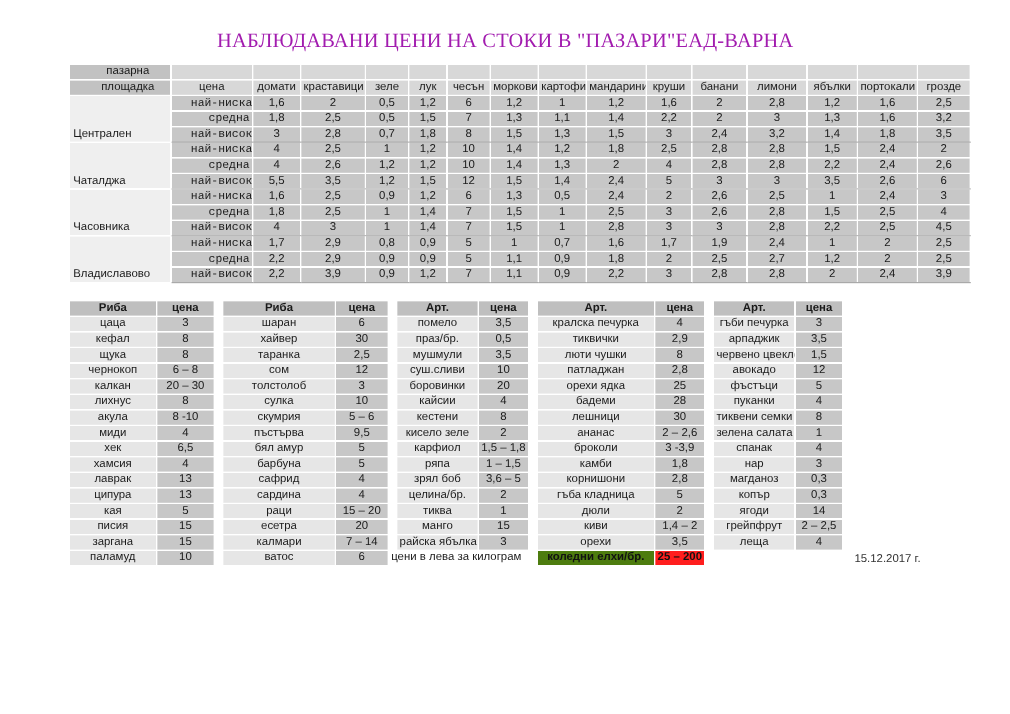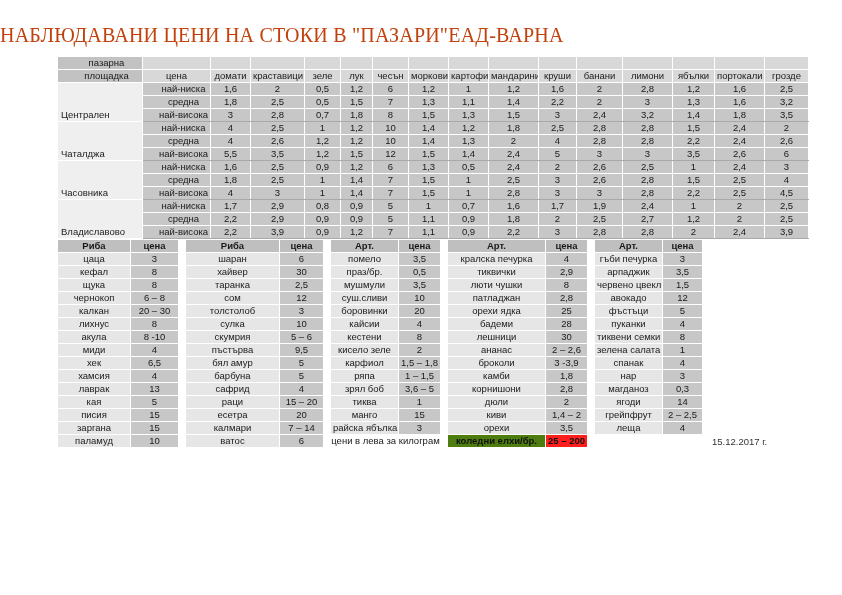--- a/index.html
+++ b/index.html
@@ -7,61 +7,61 @@
   body {
     width: 842px; height: 595px;
     background: #ffffff;
     font-family: "Liberation Sans", sans-serif;
     color: #1a1a1a;
     position: relative;
     overflow: hidden;
   }
   .title {
     margin: 24px 0 9px 0;
-    text-align: left;
+    text-align: center;
     font-family: "Liberation Serif", serif;
-    font-size: 20px;
+    font-size: 17px;
     letter-spacing: 0.2px;
-    color: #c2410c;
+    color: #a21caf;
   }
   .content { padding-left: 57px; }
   table { border-collapse: collapse; table-layout: fixed; }
 
   
   .top { width: 751px; border: 1px solid #b0b0b0; }
   .top td {
     border: 1px solid #ffffff;
     background: #c7c7c7;
     font-size: 9.5px; line-height: 12px; height: 13px;
     padding: 0 2px; text-align: center;
     white-space: nowrap; overflow: hidden;
   }
   .top td.hdr    { background: #d8d8d8; }
   .top td.corner { background: #c2c2c2; padding-left: 15px; }
   .top td.gname  {
     background: #efefef; font-weight: normal;
     text-align: left; vertical-align: bottom; padding-left: 3px;
   }
-  .top td.ptype  { text-align: center; padding-left: 16px; }
+  .top td.ptype  { text-align: right; padding-left: 16px; font-family: Liberation Mono, monospace; }
   .top tr.gend td { border-bottom: 1px solid #a9a9a9; }
 
   
-  .lowerwrap { position: relative; width: 760px; }
+  .lowerwrap { position: relative; margin-top: 14px; width: 760px; }
   .low { width: 645px; border: 1px solid #b8b8b8; }
   .low td {
     border: 1px solid #ffffff;
     font-size: 9.5px; line-height: 12px; height: 13px;
     padding: 0 2px; text-align: center;
     white-space: nowrap; overflow: hidden;
   }
   .low td.phead  { background: #bfbfbf; font-weight: bold; }
   .low td.iname  { background: #e6e6e6; }
   .low td.iprice { background: #c7c7c7; }
   .low td.gapc, .low td.emptyc { background: #ffffff; border-color: #ffffff; }
-  .low td.notec  { background: #ffffff; border-color: #ffffff; text-align: center; }
+  .low td.notec  { background: #ffffff; border-color: #ffffff; text-align: left; }
   .low td.redl, .low td.redv { font-weight: bold; color: #111; }
   .date {
     position: absolute; left: 655px; bottom: 1px;
     font-size: 9.5px; color: #333; white-space: nowrap;
   }
 </style>
 </head>
 <body>
 
 <div class="title">НАБЛЮДАВАНИ ЦЕНИ НА СТОКИ В "ПАЗАРИ"ЕАД-ВАРНА</div>
@@ -540,20 +540,36 @@
             <td class="iname">зрял боб</td>
             <td class="iprice">3,6 – 5</td>
             <td class="gapc"></td>
             <td class="iname">корнишони</td>
             <td class="iprice">2,8</td>
             <td class="gapc"></td>
             <td class="iname">магданоз</td>
             <td class="iprice">0,3</td>
           </tr>
           <tr>
+            <td class="iname">ципура</td>
+            <td class="iprice">13</td>
+            <td class="gapc"></td>
+            <td class="iname">сардина</td>
+            <td class="iprice">4</td>
+            <td class="gapc"></td>
+            <td class="iname">целина/бр.</td>
+            <td class="iprice">2</td>
+            <td class="gapc"></td>
+            <td class="iname">гъба кладница</td>
+            <td class="iprice">5</td>
+            <td class="gapc"></td>
+            <td class="iname">копър</td>
+            <td class="iprice">0,3</td>
+          </tr>
+          <tr>
             <td class="iname">кая</td>
             <td class="iprice">5</td>
             <td class="gapc"></td>
             <td class="iname">раци</td>
             <td class="iprice">15 – 20</td>
             <td class="gapc"></td>
             <td class="iname">тиква</td>
             <td class="iprice">1</td>
             <td class="gapc"></td>
             <td class="iname">дюли</td>

